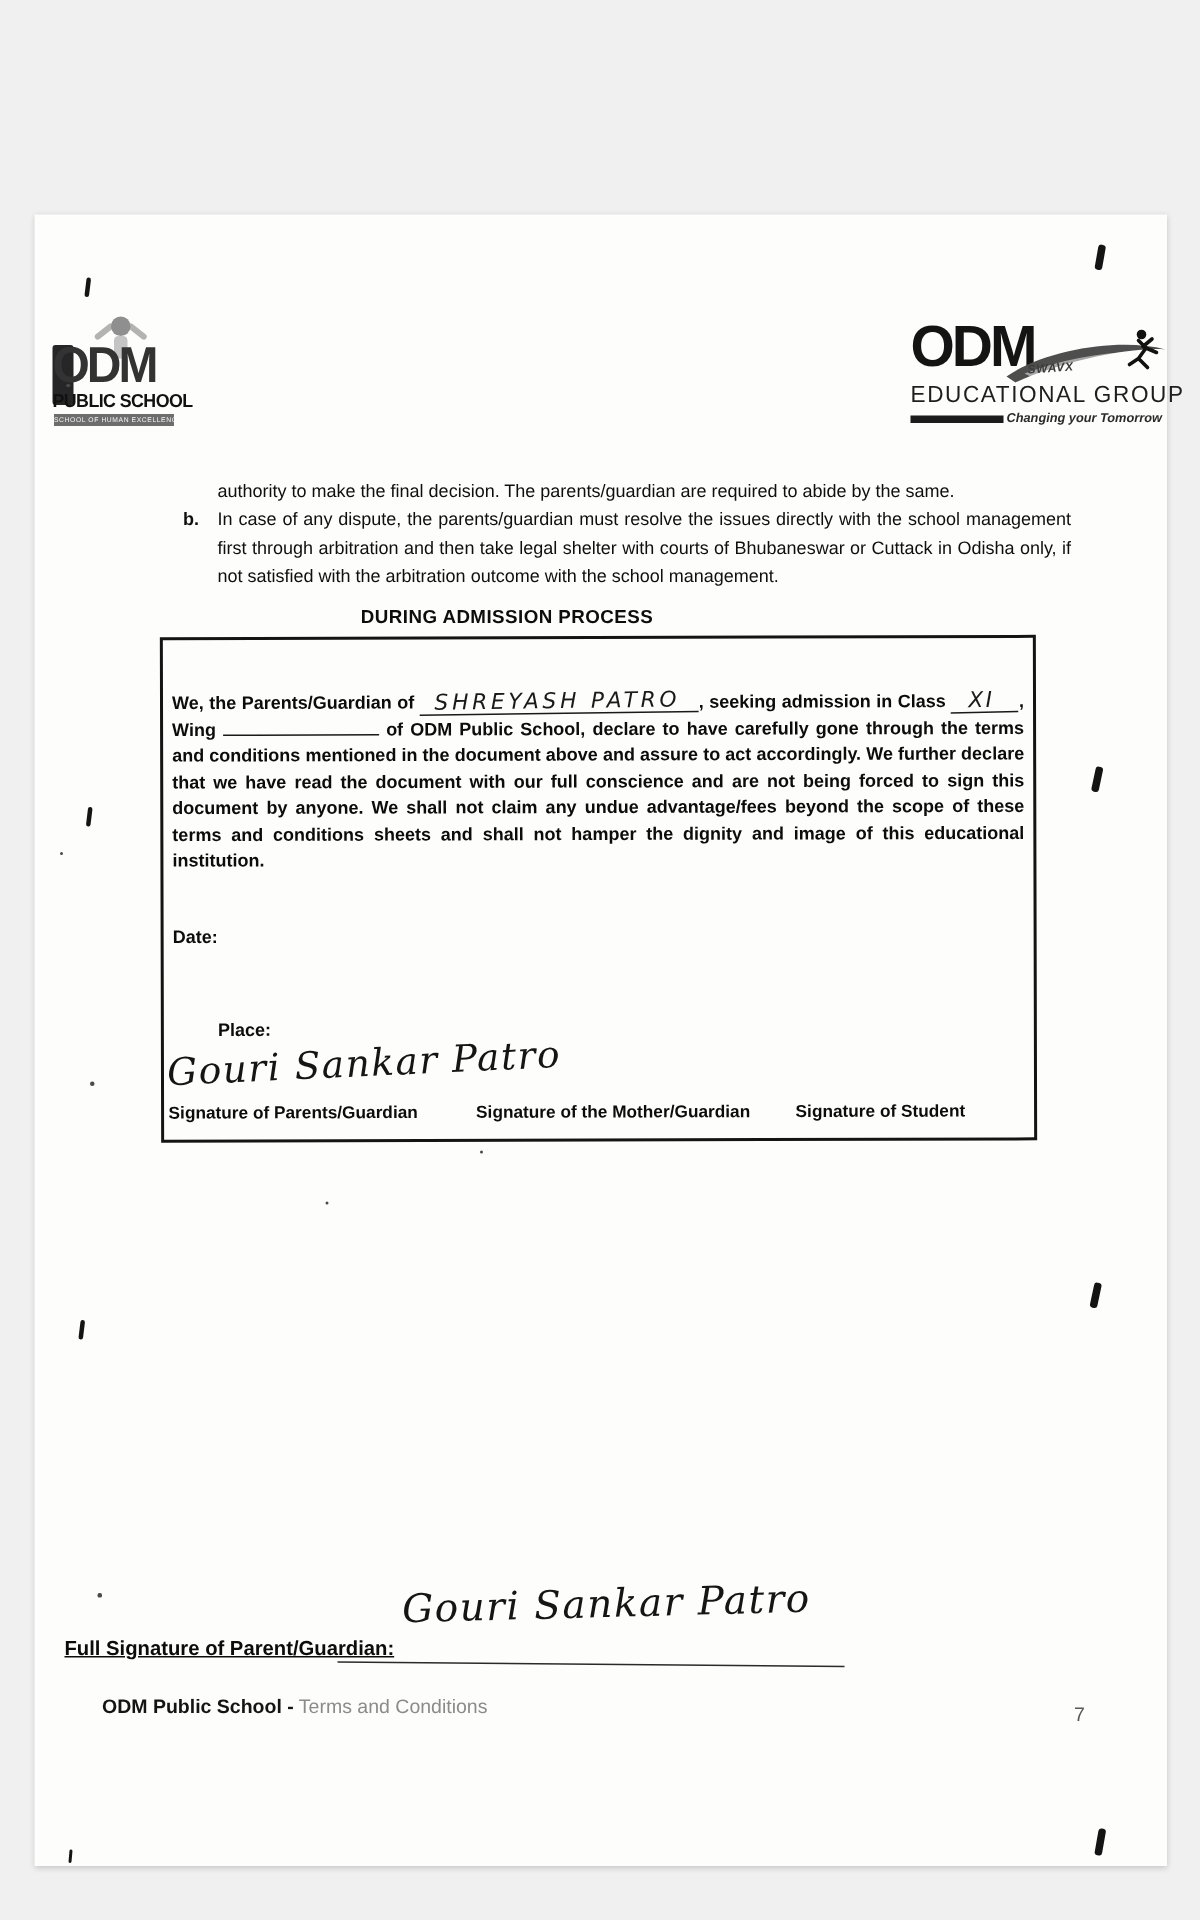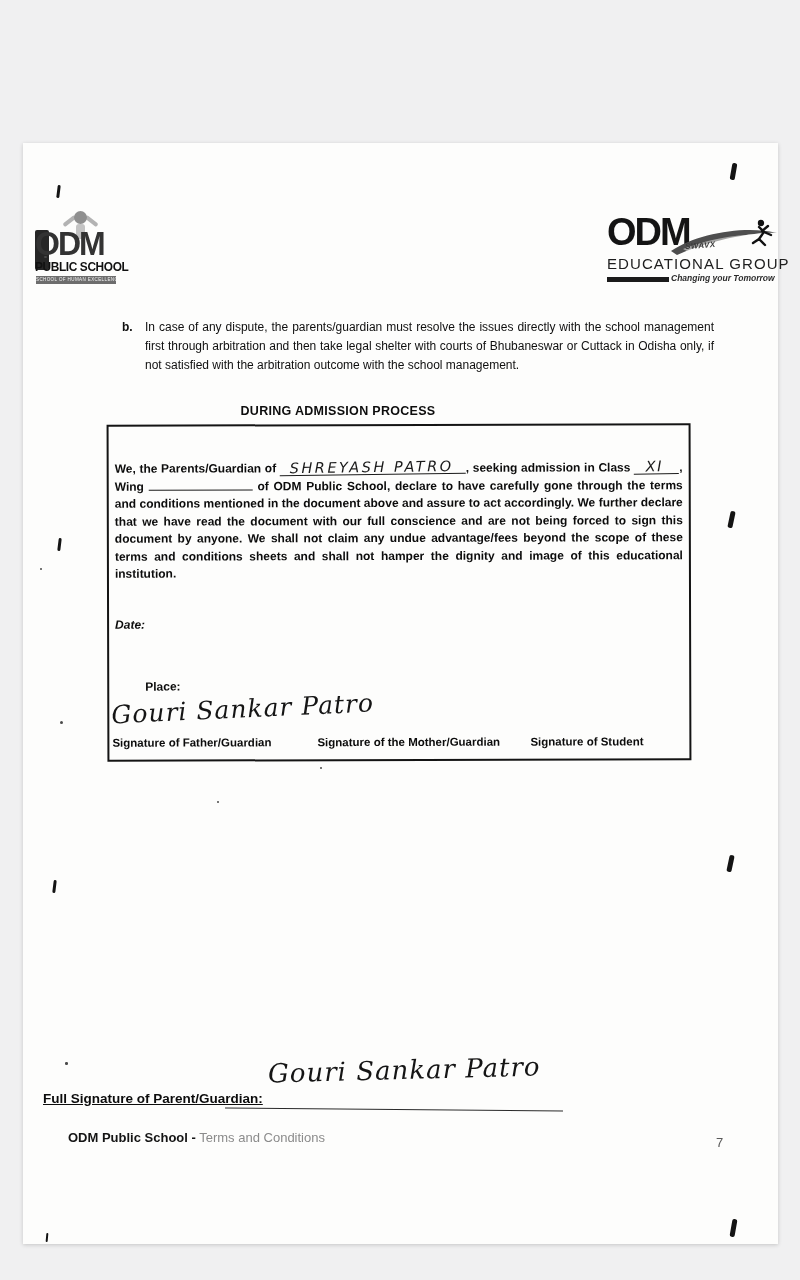--- a/index.html
+++ b/index.html
@@ -38,21 +38,21 @@
   .intro .list-item{position:relative;margin-top:0;}
   .intro .marker{position:absolute;left:0;top:0;font-weight:700;}
   .intro .item-text{display:block;margin-left:23px;text-align:justify;}
   .section-heading{position:absolute;left:0;top:261px;width:630px;text-align:center;font-weight:700;font-size:12.5px;letter-spacing:.3px;color:#0d0d0d;}
   
   .decl-box{position:absolute;left:84px;top:281px;width:580px;height:333px;border:2.5px solid #141414;background:#fdfdfc;transform:rotate(-.15deg);}
   .decl-par{position:absolute;left:6px;right:6px;top:34px;margin:0;font-weight:700;font-size:12px;line-height:17.5px;color:#0c0c0c;text-align:justify;}
   .hand-print{display:inline-block;font-family:"DejaVu Sans",sans-serif;font-style:italic;font-weight:400;font-size:14.5px;letter-spacing:2.5px;color:#1a1a1a;border-bottom:1.6px solid #1a1a1a;padding:0 12px 0 10px;line-height:14px;transform:rotate(-.6deg);}
   .hand-class{display:inline-block;font-family:"DejaVu Sans",sans-serif;font-style:italic;font-weight:400;font-size:14.5px;letter-spacing:1.5px;color:#1a1a1a;border-bottom:1.6px solid #1a1a1a;padding:0 16px 0 12px;line-height:14px;transform:rotate(-1deg);}
   .blank-line{display:inline-block;width:104px;border-bottom:1.6px solid #1a1a1a;height:11px;}
-  .date-label{position:absolute;left:6px;top:191px;font-weight:700;font-size:12px;color:#0c0c0c;font-style:italic;}
+  .date-label{position:absolute;left:6px;top:191px;font-weight:700;font-size:12px;color:#0c0c0c;}
   .place-label{position:absolute;left:6px;top:253px;font-weight:700;font-size:12px;color:#0c0c0c;margin-left:30px;}
   .handwriting{font-family:"DejaVu Serif",serif;font-style:italic;color:#151515;white-space:nowrap;}
   .father-sig{position:absolute;left:2px;top:268px;font-size:25px;letter-spacing:1px;transform:rotate(-2.5deg);}
   .sig-label{position:absolute;top:310px;font-weight:700;font-size:11.5px;color:#0c0c0c;white-space:nowrap;}
   .sig-father{left:3px;}
   .sig-mother{left:208px;}
   .sig-student{left:421px;}
   
   .full-sig-value{position:absolute;left:245px;top:912px;font-size:26px;letter-spacing:1px;transform:rotate(-1.5deg);}
   .full-sig-label{position:absolute;left:20px;top:948px;font-weight:700;font-size:13.5px;color:#0c0c0c;white-space:nowrap;text-decoration:underline;}
@@ -91,40 +91,41 @@
     </svg>
     <div class="swoosh-label">SWAVX</div>
     <div class="edu-text">EDUCATIONAL GROUP</div>
     <div class="tag-row">
       <div class="tag-bar"></div>
       <div class="tag-text">Changing your Tomorrow</div>
     </div>
   </div>
 
   <div class="intro">
+    <div class="cont-line">authority to make the final decision. The parents/guardian are required to abide by the same.</div>
     <div class="list-item">
       <span class="marker">b.</span>
       <span class="item-text">In case of any dispute, the parents/guardian must resolve the issues directly with the school management first through arbitration and then take legal shelter with courts of Bhubaneswar or Cuttack in Odisha only, if not satisfied with the arbitration outcome with the school management.</span>
     </div>
   </div>
 
   <div class="section-heading">DURING ADMISSION PROCESS</div>
 
   <div class="decl-box">
     <p class="decl-par">
       <span>We, the Parents/Guardian of</span>
       <span class="hand-print">SHREYASH PATRO</span><span>, seeking admission in Class</span>
       <span class="hand-class">XI</span><span>, Wing</span>
       <span class="blank-line"></span>
       <span>of ODM Public School, declare to have carefully gone through the terms and conditions mentioned in the document above and assure to act accordingly. We further declare that we have read the document with our full conscience and are not being forced to sign this document by anyone. We shall not claim any undue advantage/fees beyond the scope of these terms and conditions sheets and shall not hamper the dignity and image of this educational institution.</span>
     </p>
     <div class="date-label">Date:</div>
     <div class="place-label">Place:</div>
     <div class="handwriting father-sig">Gouri Sankar Patro</div>
-    <div class="sig-label sig-father">Signature of Father/Guardian</div>
+    <div class="sig-label sig-father">Signature of Parents/Guardian</div>
     <div class="sig-label sig-mother">Signature of the Mother/Guardian</div>
     <div class="sig-label sig-student">Signature of Student</div>
   </div>
 
   <div class="handwriting full-sig-value">Gouri Sankar Patro</div>
   <div class="full-sig-label">Full Signature of Parent/Guardian:</div>
   <div class="full-sig-line"></div>
 
   <div class="footer">
     <span class="f-bold">ODM Public School -</span>

